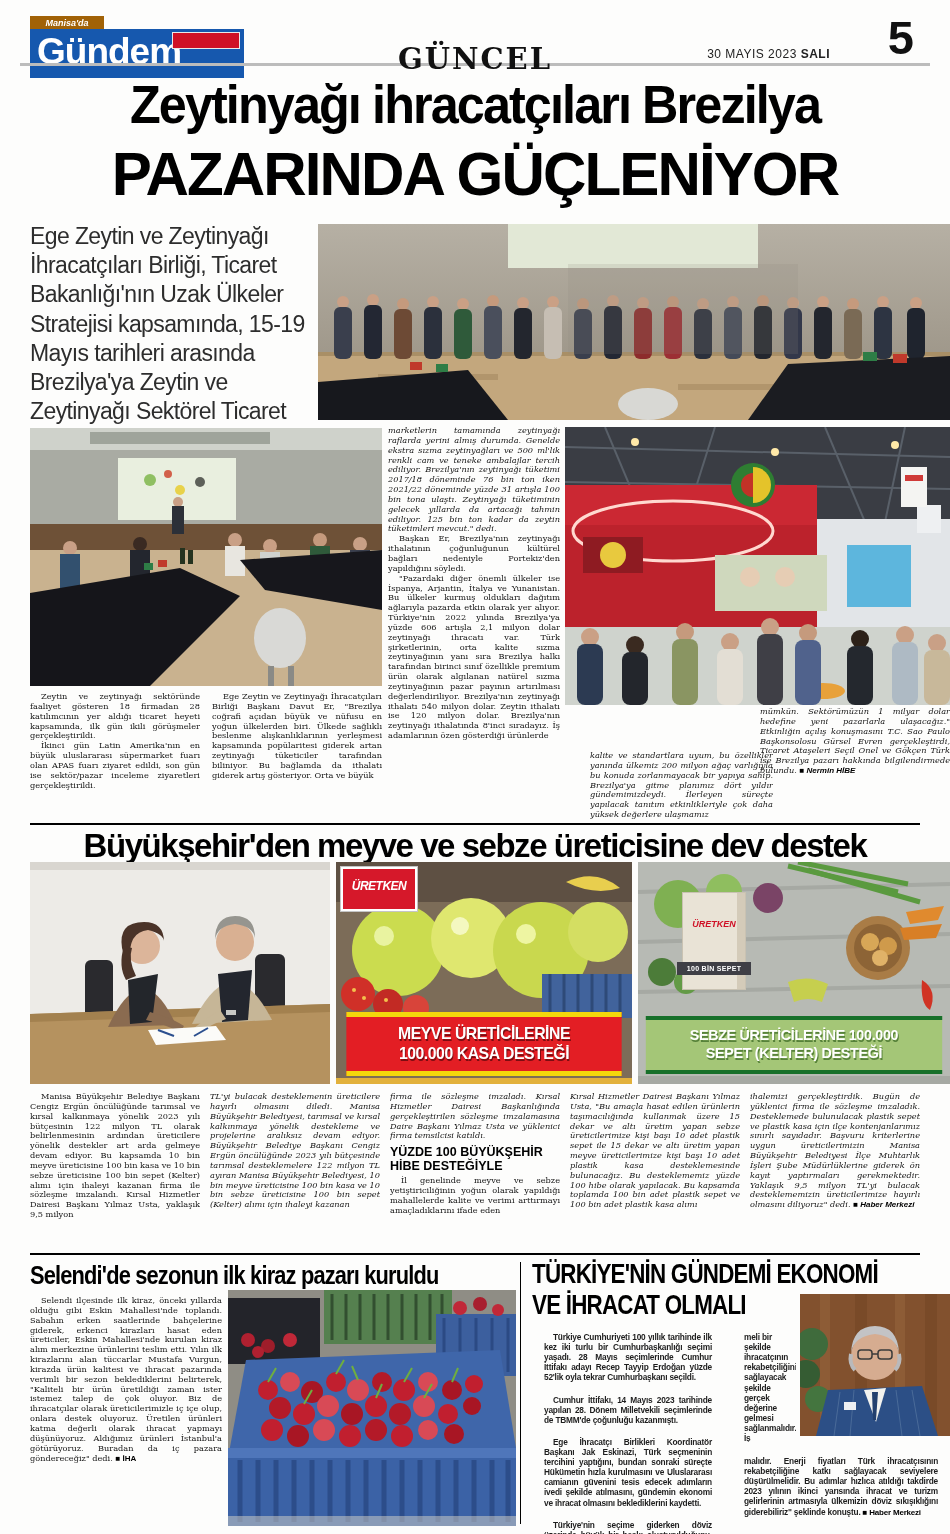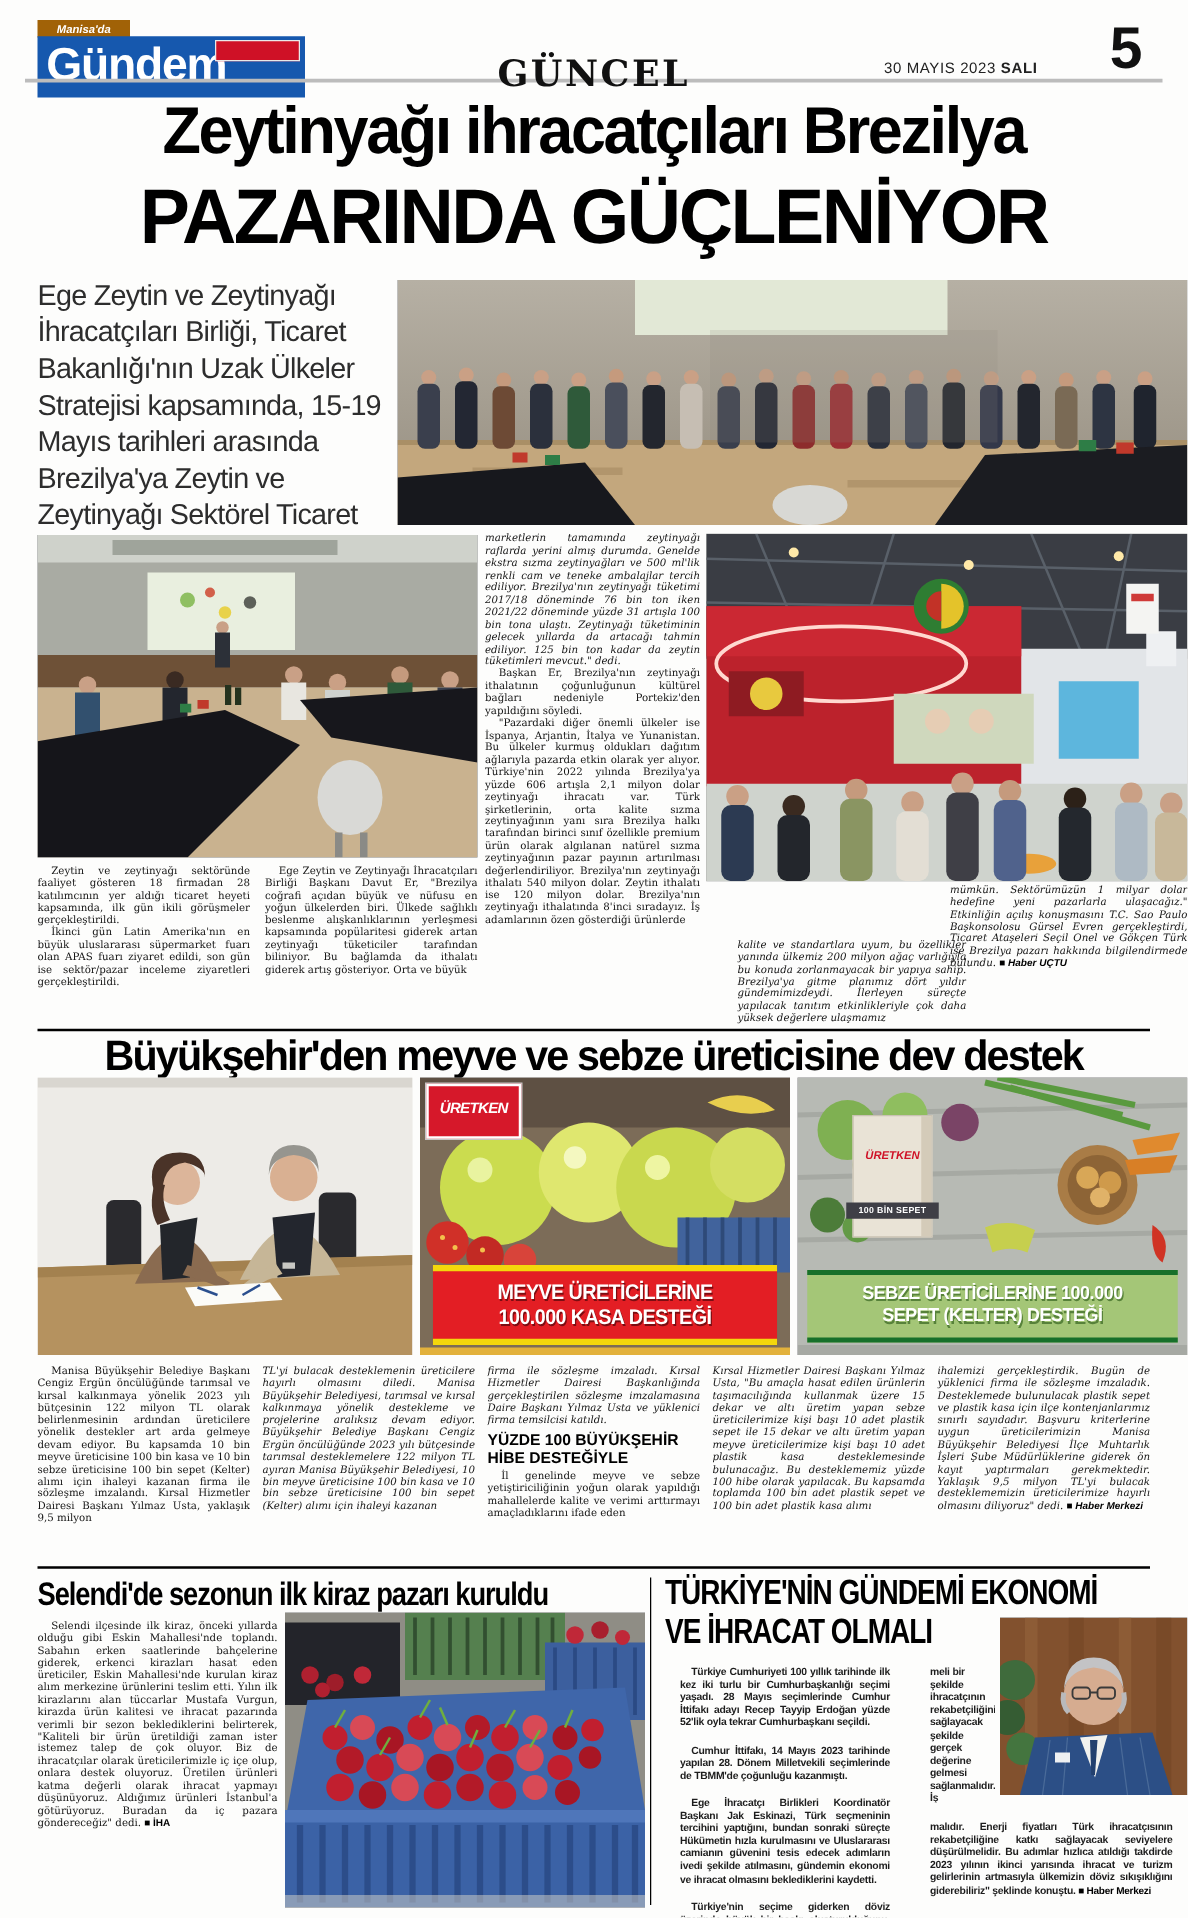--- a/index.html
+++ b/index.html
@@ -308,21 +308,21 @@
   <p>İkinci gün Latin Amerika'nın en büyük uluslararası süpermarket fuarı olan APAS fuarı ziyaret edildi, son gün ise sektör/pazar inceleme ziyaretleri gerçekleştirildi.</p>
 </div>
 <div class="abs serifcol" style="left:212px;top:692px;width:170px;height:130px;">
   <p>Ege Zeytin ve Zeytinyağı İhracatçıları Birliği Başkanı Davut Er, "Brezilya coğrafi açıdan büyük ve nüfusu en yoğun ülkelerden biri. Ülkede sağlıklı beslenme alışkanlıklarının yerleşmesi kapsamında popülaritesi giderek artan zeytinyağı tüketiciler tarafından biliniyor. Bu bağlamda da ithalatı giderek artış gösteriyor. Orta ve büyük</p>
 </div>
 
 <div class="abs serifcol" style="left:590px;top:707px;width:183px;height:113px;margin-top:44px;">
   <p class="ni">kalite ve standartlara uyum, bu özellikler yanında ülkemiz 200 milyon ağaç varlığıyla bu konuda zorlanmayacak bir yapıya sahip. Brezilya'ya gitme planımız dört yıldır gündemimizdeydi. İlerleyen süreçte yapılacak tanıtım etkinlikleriyle çok daha yüksek değerlere ulaşmamız</p>
 </div>
 <div class="abs serifcol" style="left:760px;top:707px;width:190px;height:113px;">
-  <p class="ni"><span>mümkün. Sektörümüzün 1 milyar dolar hedefine yeni pazarlarla ulaşacağız." Etkinliğin açılış konuşmasını T.C. Sao Paulo Başkonsolosu Gürsel Evren gerçekleştirdi, Ticaret Ataşeleri Seçil Onel ve Gökçen Türk ise Brezilya pazarı hakkında bilgilendirmede bulundu.</span> <span class="byline">■ Haber UÇTU</span></p>
+  <p class="ni"><span>mümkün. Sektörümüzün 1 milyar dolar hedefine yeni pazarlarla ulaşacağız." Etkinliğin açılış konuşmasını T.C. Sao Paulo Başkonsolosu Gürsel Evren gerçekleştirdi, Ticaret Ataşeleri Seçil Onel ve Gökçen Türk ise Brezilya pazarı hakkında bilgilendirmede bulundu.</span> <span class="byline">■ Nermin HİBE</span></p>
 </div>
 
 <div class="abs divider" style="left:30px;top:823px;width:890px;height:2px;"></div>
 
 <div class="abs h2 nowrap">Büyükşehir'den meyve ve sebze üreticisine dev destek</div>
 
 <div class="abs ph" style="left:30px;top:862px;width:300px;height:222px;background:#edebe7;">
 <svg viewBox="0 0 300 222" preserveAspectRatio="none">
   <rect width="300" height="222" fill="#edebe7"></rect>
   <rect x="0" y="0" width="300" height="8" fill="#d9d6d0"></rect>

